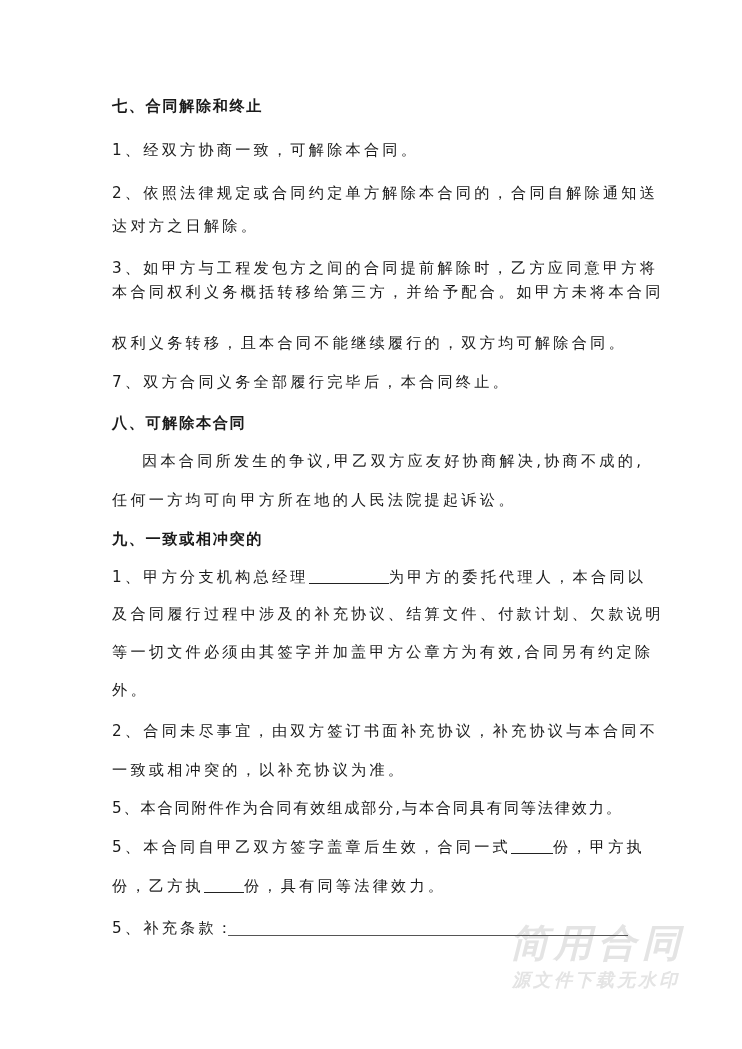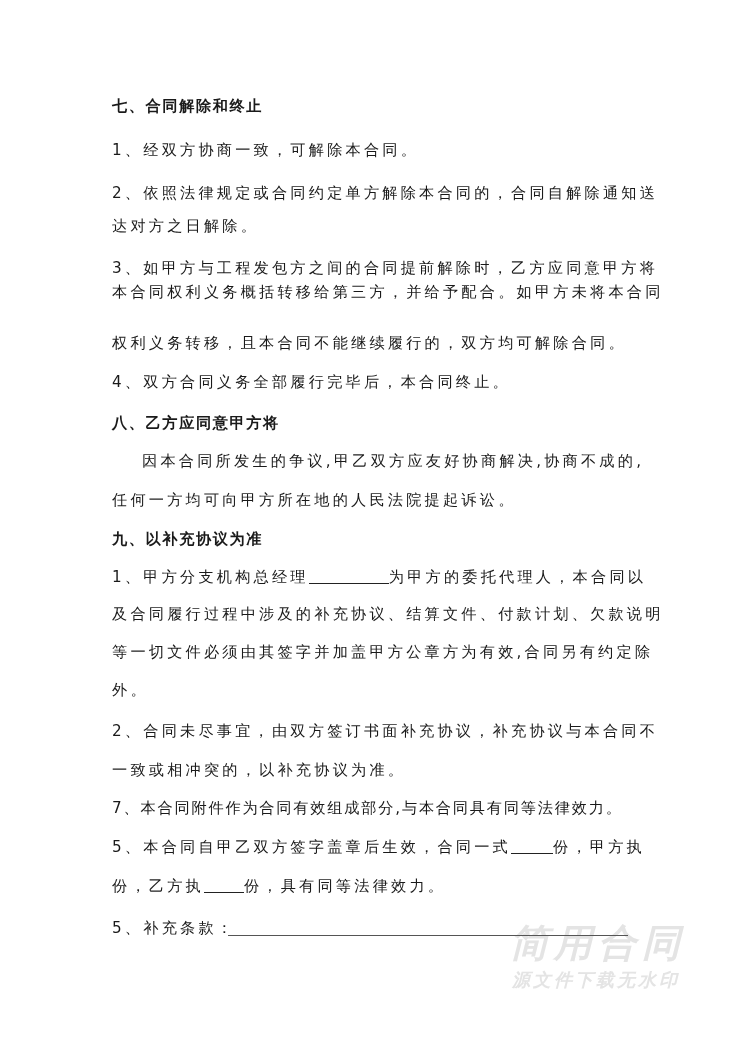--- a/index.html
+++ b/index.html
@@ -19,36 +19,36 @@
 <body>
 
 <div class="page">
   <div class="line heading" style="top:96px">七、合同解除和终止</div>
   <div class="line" style="top:140px">1、经双方协商一致，可解除本合同。</div>
   <div class="line" style="top:183px">2、依照法律规定或合同约定单方解除本合同的，合同自解除通知送</div>
   <div class="line" style="top:216px">达对方之日解除。</div>
   <div class="line" style="top:258px">3、如甲方与工程发包方之间的合同提前解除时，乙方应同意甲方将</div>
   <div class="line" style="top:282px">本合同权利义务概括转移给第三方，并给予配合。如甲方未将本合同</div>
   <div class="line" style="top:333px">权利义务转移，且本合同不能继续履行的，双方均可解除合同。</div>
-  <div class="line" style="top:372px">4、双方合同义务全部履行完毕后，本合同终止。</div>
+  <div class="line" style="top:372px">7、双方合同义务全部履行完毕后，本合同终止。</div>
 
-  <div class="line heading" style="top:413px">八、乙方应同意甲方将</div>
+  <div class="line heading" style="top:413px">八、可解除本合同</div>
   <div class="line" style="top:451px; left:30px">因本合同所发生的争议,甲乙双方应友好协商解决,协商不成的,</div>
   <div class="line" style="top:490px">任何一方均可向甲方所在地的人民法院提起诉讼。</div>
 
-  <div class="line heading" style="top:529px">九、以补充协议为准</div>
+  <div class="line heading" style="top:529px">九、一致或相冲突的</div>
   <div class="line" style="top:567px">
     <span>1、甲方分支机构总经理</span><span class="blank" style="width:80px"></span><span>为甲方的委托代理人，本合同以</span>
   </div>
   <div class="line" style="top:604px">及合同履行过程中涉及的补充协议、结算文件、付款计划、欠款说明</div>
   <div class="line" style="top:642px">等一切文件必须由其签字并加盖甲方公章方为有效,合同另有约定除</div>
   <div class="line" style="top:680px">外。</div>
   <div class="line" style="top:721px">2、合同未尽事宜，由双方签订书面补充协议，补充协议与本合同不</div>
   <div class="line" style="top:760px">一致或相冲突的，以补充协议为准。</div>
-  <div class="line" style="top:798px; letter-spacing:1.8px">7、本合同附件作为合同有效组成部分,与本合同具有同等法律效力。</div>
+  <div class="line" style="top:798px; letter-spacing:1.8px">5、本合同附件作为合同有效组成部分,与本合同具有同等法律效力。</div>
   <div class="line" style="top:837px">
     <span>5、本合同自甲乙双方签字盖章后生效，合同一式</span><span class="blank" style="width:42px"></span><span>份，甲方执</span>
   </div>
   <div class="line" style="top:876px">
     <span>份，乙方执</span><span class="blank" style="width:40px"></span><span>份，具有同等法律效力。</span>
   </div>
   <div class="line" style="top:918px">5、补充条款：</div>
 </div>
 
 <div class="watermark wm1">简用合同</div>

